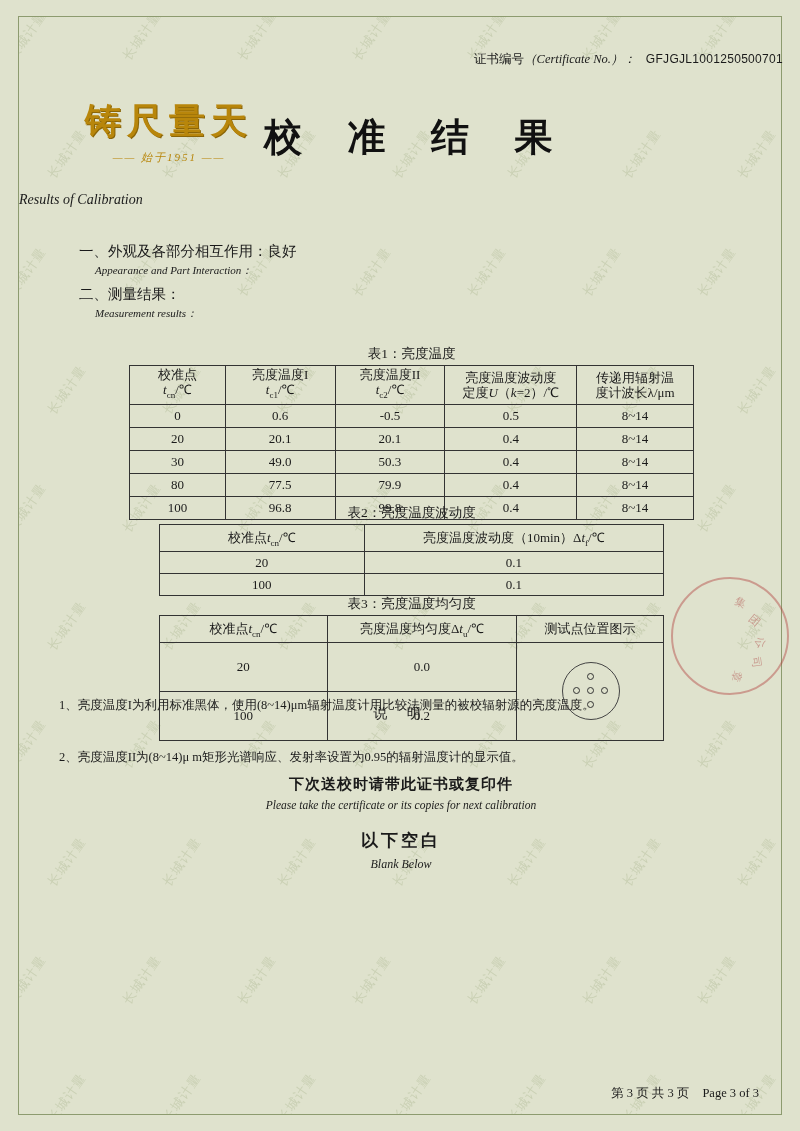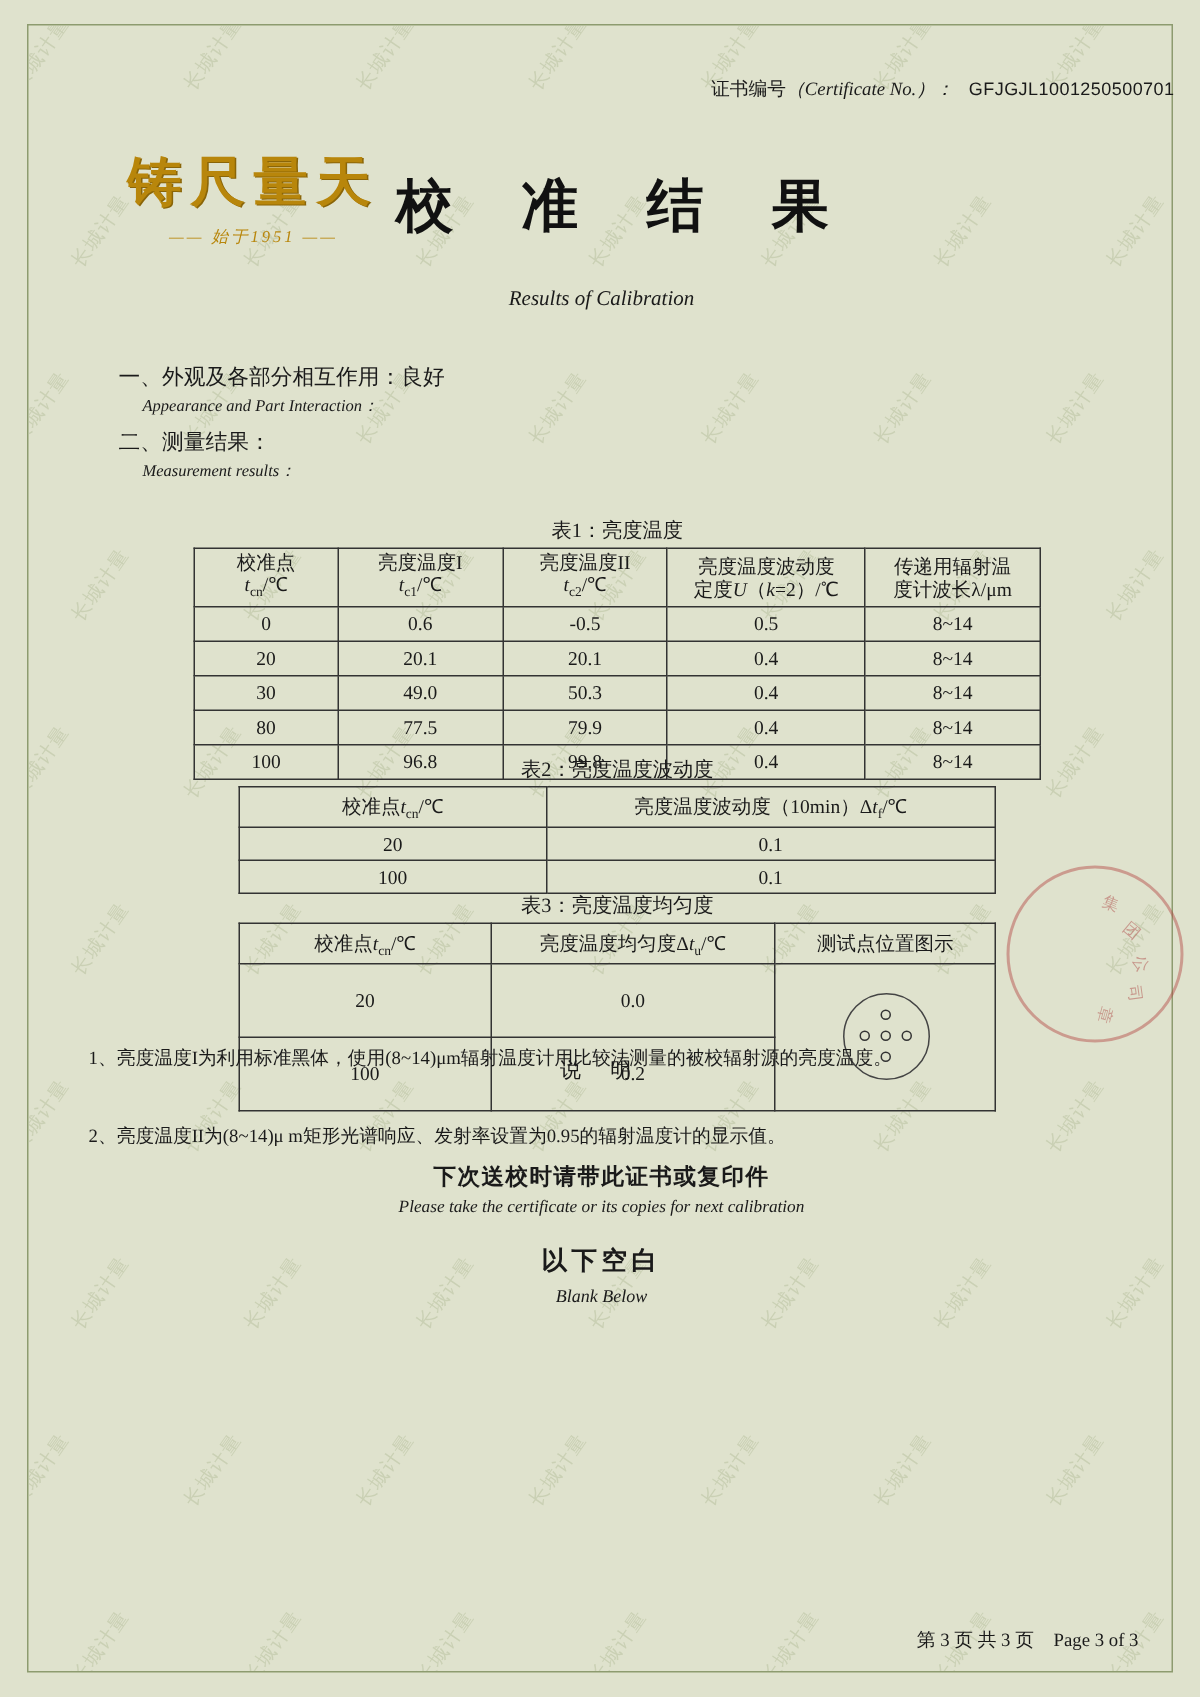--- a/index.html
+++ b/index.html
@@ -61,21 +61,21 @@
     font-style:italic;
   }
 
   .title-zh{
     position:absolute;left:245px;top:95px;
     font-size:38px;font-weight:bold;letter-spacing:18px;
     font-family:"Liberation Serif",serif;
     color:#111;
   }
   .title-en{
-    position:absolute;left:0;top:175px;width:764px;text-align:center;
+    position:absolute;left:0;top:175px;width:764px;text-align:left;
     font-style:italic;font-size:14px;
   }
 
   .sec{
     position:absolute;left:60px;font-size:14.5px;
   }
   .sec .en{font-style:italic;font-size:11px;display:block;margin-left:16px;margin-top:2px;}
   .sec1{top:225px;}
   .sec2{top:268px;}
 

